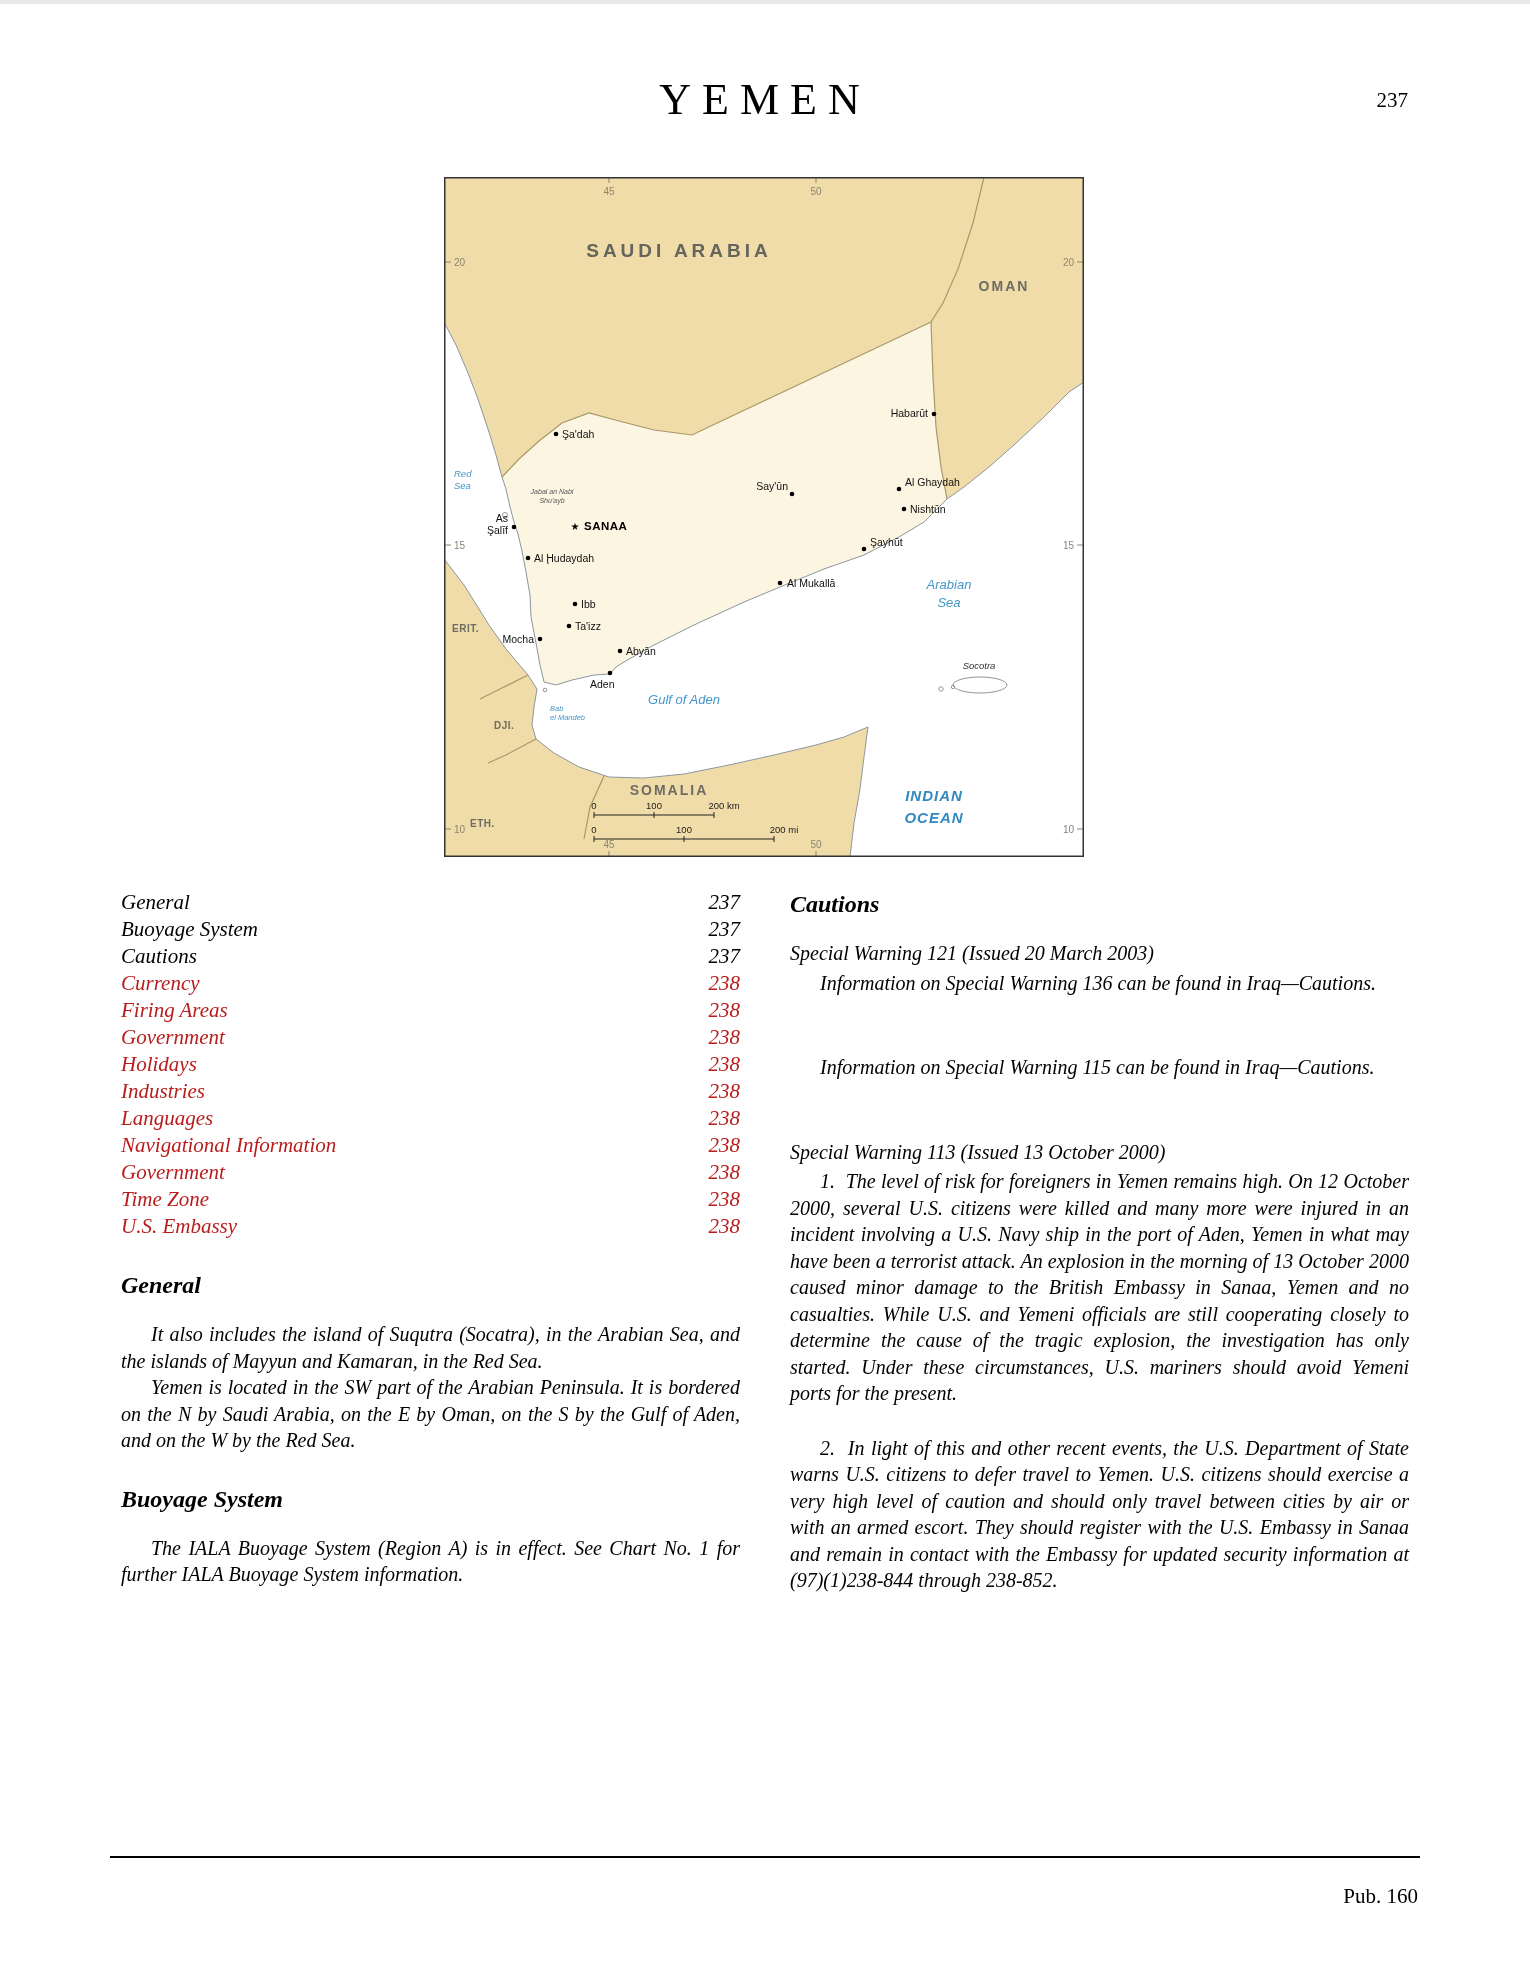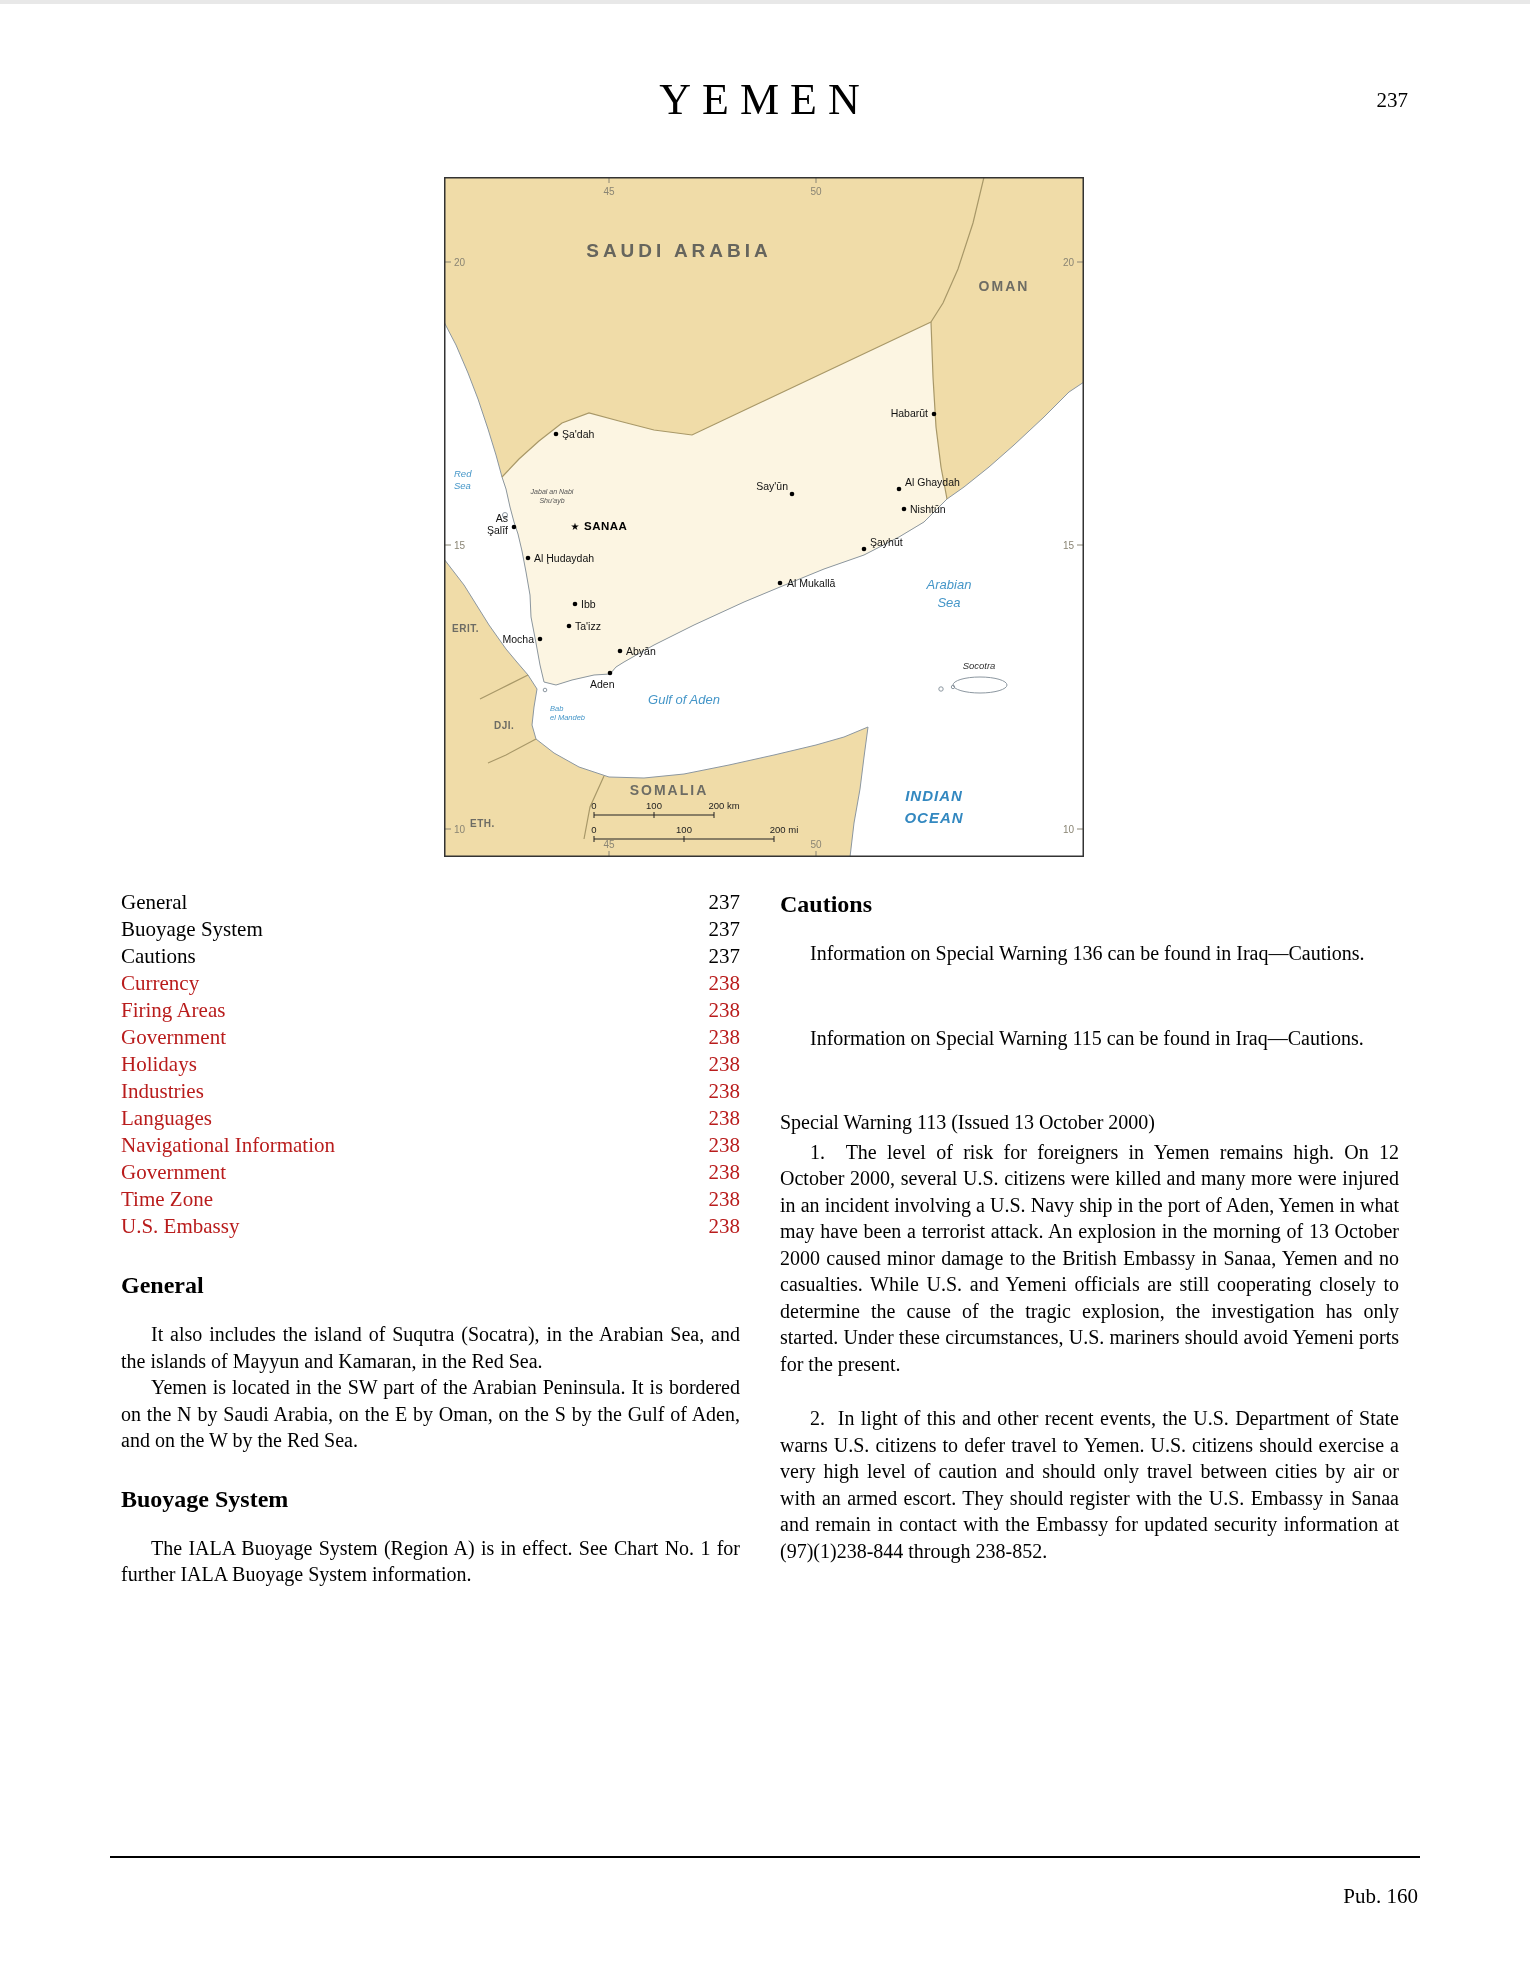--- a/index.html
+++ b/index.html
@@ -32,21 +32,21 @@
   .m-capital     { font:700 11.5px "Liberation Sans", sans-serif; fill:#000; letter-spacing:.5px; }
   .m-island      { font:italic 9.5px "Liberation Sans", sans-serif; fill:#333; }
   .m-tiny        { font:italic 7px "Liberation Sans", sans-serif; fill:#555; }
   .m-grid        { font:10px "Liberation Sans", sans-serif; fill:#8a8574; }
   .m-scale       { font:9.5px "Liberation Sans", sans-serif; fill:#222; }
   .coast  { fill:none; stroke:#8C97A0; stroke-width:1; }
   .border { fill:none; stroke:#A89868; stroke-width:1.2; }
   .tick   { stroke:#8a8574; stroke-width:1; }
   .scalebar { stroke:#222; stroke-width:1; }
   
-  .columns { display:flex; gap:40px; margin:30px 121px 0; }
+  .columns { display:flex; gap:50px; margin:30px 121px 0;font-style:italic; }
   .col { width:619px; }
   .toc { margin-bottom:8px; }
   .toc-row { display:flex; justify-content:space-between; font-size:21px; line-height:27px; cursor:pointer; }
   .toc-row.toc-link .toc-label, .toc-row.toc-link .toc-page { color:#b91c1c; }
   .section-heading { font-size:24px; font-weight:bold; margin:32px 0 22px; }
   .col-right .section-heading:first-child { margin-top:2px; }
   .body-par { font-size:20px; line-height:26.5px; text-align:justify; text-indent:30px; margin:0; }
   .warning { margin-bottom:58px; }
   .warning-title { font-size:20px; line-height:26.5px; margin:0 0 3px; }
   .warning .body-par + .body-par { margin-top:28px; }
@@ -255,20 +255,21 @@
         <h2 class="section-heading">Buoyage System</h2>
         <p class="body-par">The IALA Buoyage System (Region A) is in effect. See Chart No. 1 for further IALA Buoyage System information.</p>
       </section>
     </div>
 
     <div class="col col-right">
       <section>
         <h2 class="section-heading">Cautions</h2>
 
         <div class="warning">
+          <p class="warning-title">Special Warning 121 (Issued 20 March 2003)</p>
           <p class="body-par">Information on Special Warning 136 can be found in Iraq—Cautions.</p>
         </div>
 
         <div class="warning">
           <p class="body-par">Information on Special Warning 115 can be found in Iraq—Cautions.</p>
         </div>
 
         <div class="warning">
           <p class="warning-title">Special Warning 113 (Issued 13 October 2000)</p>
           <p class="body-par">1.&nbsp;&nbsp;The level of risk for foreigners in Yemen remains high. On 12 October 2000, several U.S. citizens were killed and many more were injured in an incident involving a U.S. Navy ship in the port of Aden, Yemen in what may have been a terrorist attack. An explosion in the morning of 13 October 2000 caused minor damage to the British Embassy in Sanaa, Yemen and no casualties. While U.S. and Yemeni officials are still cooperating closely to determine the cause of the tragic explosion, the investigation has only started. Under these circumstances, U.S. mariners should avoid Yemeni ports for the present.</p>

